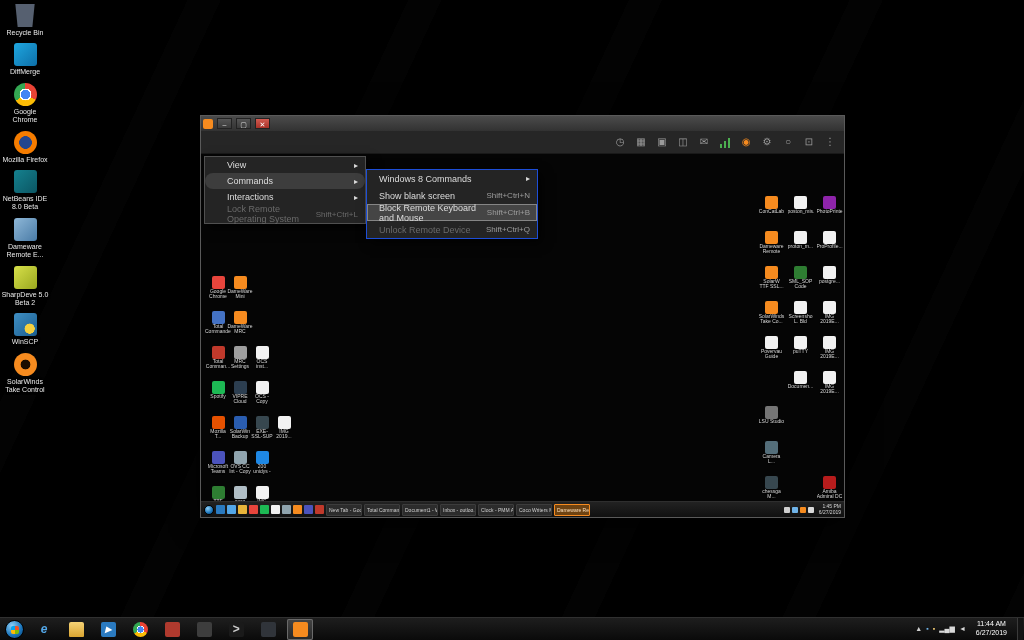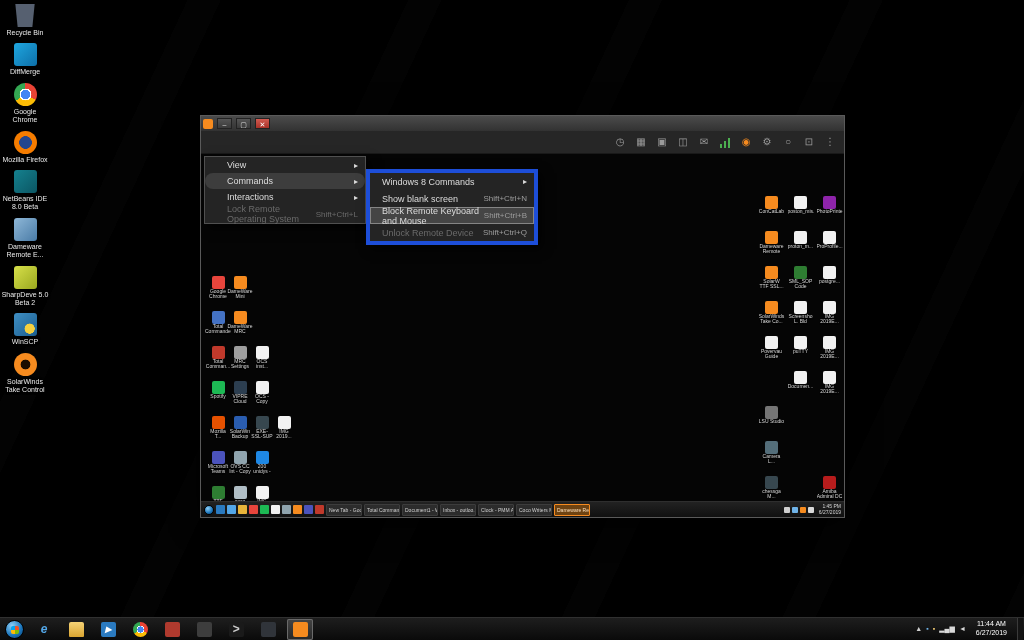--- a/index.html
+++ b/index.html
@@ -89,21 +89,21 @@
   .mi.hl { background:#3d3d3d; }
   .mi.disabled { color:#6a6a6a; }
   .sub-arrow { margin-left:auto; font-size:8px; }
   .sub-arrow::before { content:"▸"; }
   .shortcut { margin-left:auto; font-size:8px; color:#9d9d9d; }
   .mi.disabled .shortcut { color:#6a6a6a; }
   .checkbox { position:absolute; left:5px; top:50%; transform:translateY(-50%); width:10px; height:10px;
     background:#2d74c4; border:1px solid #7aa7d9; color:#fff; font-size:8px; line-height:9px; text-align:center; }
   .checkbox::before { content:"✓"; }
 
-  .submenu { position:absolute; left:165px; top:53px; width:172px; background:#242424; border:4px solid #1d4ed8;
+  .submenu { position:absolute; left:165px; top:53px; width:172px; background:#242424; border:1px solid #1d4ed8;
     box-shadow:4px 4px 10px rgba(0,0,0,.75); z-index:21; }
   .smi { height:17px; display:flex; align-items:center; padding:0 7px 0 12px; font-size:9px; color:#dcdcdc; }
   .smi.hl { background:#454545; box-shadow:inset 0 0 0 1px #858585; }
   .smi.disabled { color:#6a6a6a; }
 
   
   .taskbar { position:absolute; left:0; bottom:0; width:1024px; height:23px;
     background:linear-gradient(#1e1e1e,#0a0a0a); border-top:1px solid #303030; display:flex; align-items:center; }
   .start-orb { width:19px; height:19px; border-radius:50%; margin:0 6px 0 5px; flex:none; position:relative;
     background: radial-gradient(circle at 35% 28%, #8fd0f7, #1b75bb 58%, #0b3d6b); border:1px solid #000; }

